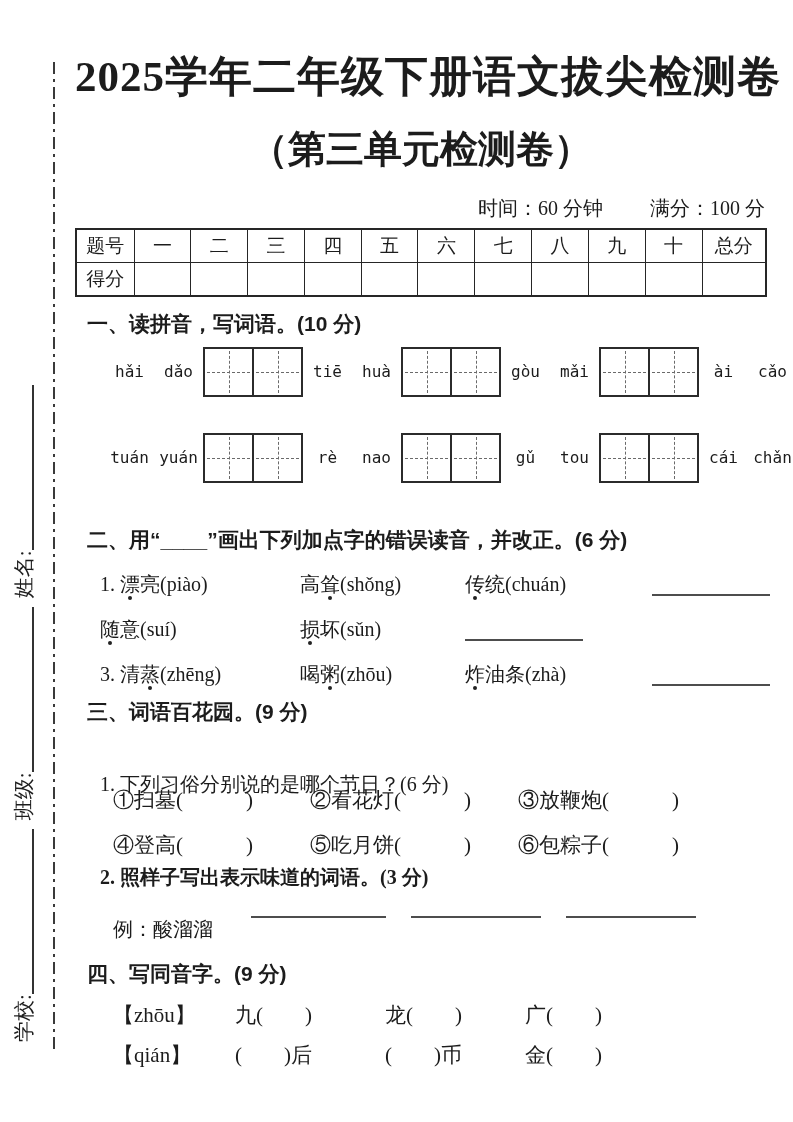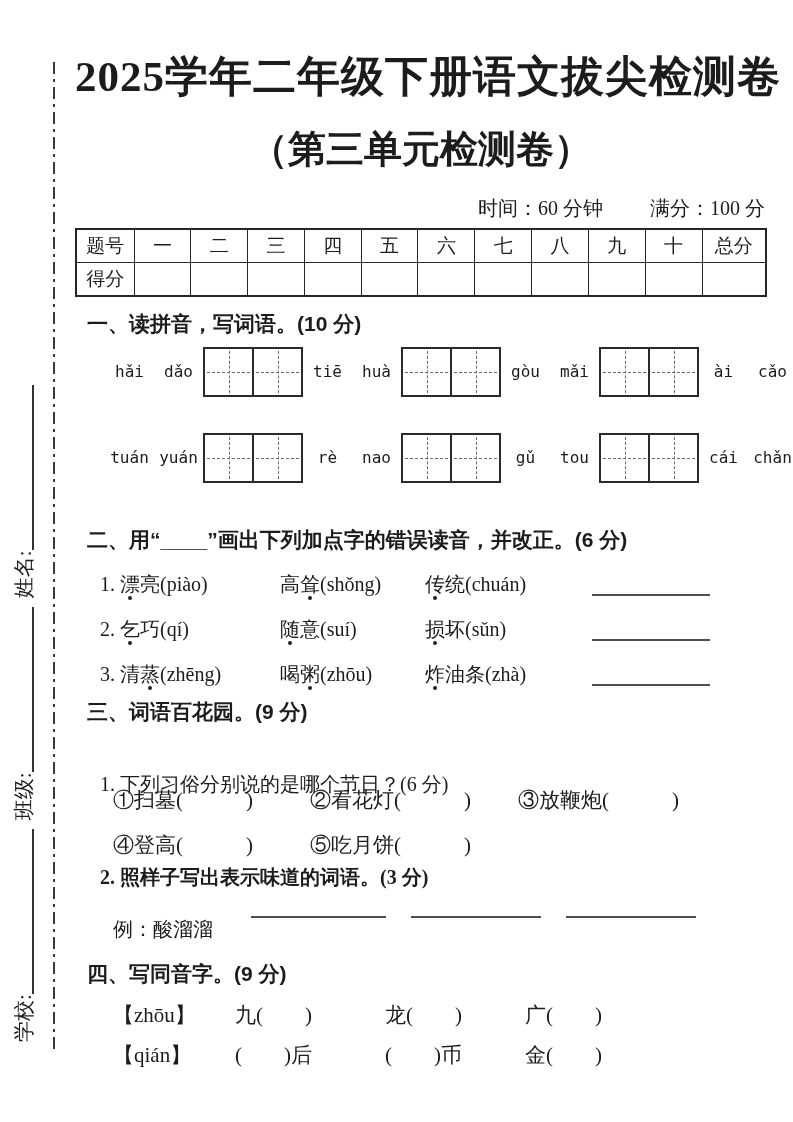--- a/index.html
+++ b/index.html
@@ -42,21 +42,21 @@
   .pair { display:flex; border:2px solid #2b2b2b; background:#fff; }
   .cellbox { position:relative; width:47px; height:46px; }
   .cellbox:first-child { border-right:2px solid #2b2b2b; }
   .cellbox::before { content:""; position:absolute; left:2px; right:2px; top:50%;
                      border-top:1.5px dashed #6a6a6a; }
   .cellbox::after  { content:""; position:absolute; top:2px; bottom:2px; left:50%;
                      border-left:1.5px dashed #6a6a6a; }
 
   
   .s2-row { position:absolute; left:25px; width:660px; display:grid;
-            grid-template-columns:180px 145px 167px 118px; font-size:20px; height:27px; }
+            grid-template-columns:180px 145px 167px 118px; font-size:20px; height:27px;gap:20px; }
   .s2-blank { border-bottom:2px solid #4d4d4d; align-self:end; margin-bottom:2px;
               width:118px; height:0; }
   .dot { position:relative; }
   .dot::after { content:""; position:absolute; left:50%; bottom:-5px; width:4px; height:4px;
                 border-radius:50%; background:#222; transform:translateX(-50%); }
 
   
   .s3-row { position:absolute; left:38px; width:650px; display:grid;
             grid-template-columns:197px 208px auto; font-size:21px; white-space:pre; }
   .ex-row { position:absolute; left:38px; width:650px; display:flex; 
@@ -269,21 +269,20 @@
     <div class="sec-head" style="top:526px">二、用“____”画出下列加点字的错误读音，并改正。(6 分)</div>
 
     <div class="s2-row" style="top:571px">
       <span><span>1. </span><span class="dot">漂</span><span>亮(piào)</span></span>
       <span><span>高</span><span class="dot">耸</span><span>(shǒng)</span></span>
       <span><span></span><span class="dot">传</span><span>统(chuán)</span></span>
       <span class="s2-blank"></span>
     </div>
 
     <div class="s2-row" style="top:616px">
-      <span><span>2. </span><span class="dot">乞</span><span>巧(qí)</span></span>
       <span><span></span><span class="dot">随</span><span>意(suí)</span></span>
       <span><span></span><span class="dot">损</span><span>坏(sǔn)</span></span>
       <span class="s2-blank"></span>
     </div>
 
     <div class="s2-row" style="top:661px">
       <span><span>3. 清</span><span class="dot">蒸</span><span>(zhēng)</span></span>
       <span><span>喝</span><span class="dot">粥</span><span>(zhōu)</span></span>
       <span><span></span><span class="dot">炸</span><span>油条(zhà)</span></span>
       <span class="s2-blank"></span>
@@ -293,20 +292,21 @@
     <div class="body-line" style="top:743px; left:25px;">1. 下列习俗分别说的是哪个节日？(6 分)</div>
 
     <div class="s3-row" style="top:786px">
       <span>①扫墓(　　　)</span>
       <span>②看花灯(　　　)</span>
       <span>③放鞭炮(　　　)</span>
     </div>
     <div class="s3-row" style="top:831px">
       <span>④登高(　　　)</span>
       <span>⑤吃月饼(　　　)</span>
+      <span>⑥包粽子(　　　)</span>
     </div>
 
     <div class="body-line" style="top:836px; left:25px;font-weight:bold;">2. 照样子写出表示味道的词语。(3 分)</div>
     <div class="ex-row" style="top:916px">
       <span>例：酸溜溜</span>
       <span class="ex-blank ex-b1"></span>
       <span class="ex-blank ex-b2"></span>
       <span class="ex-blank ex-b3"></span>
     </div>
 

